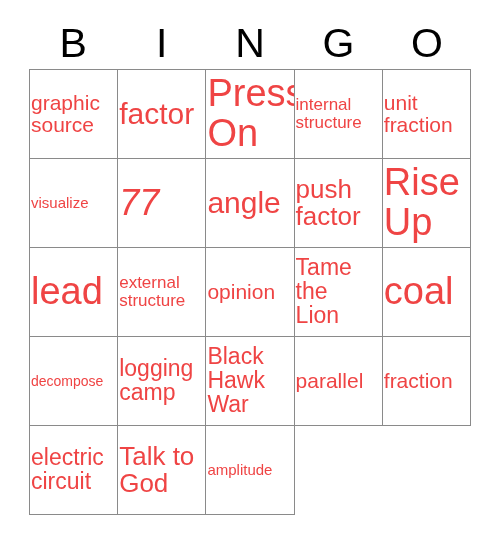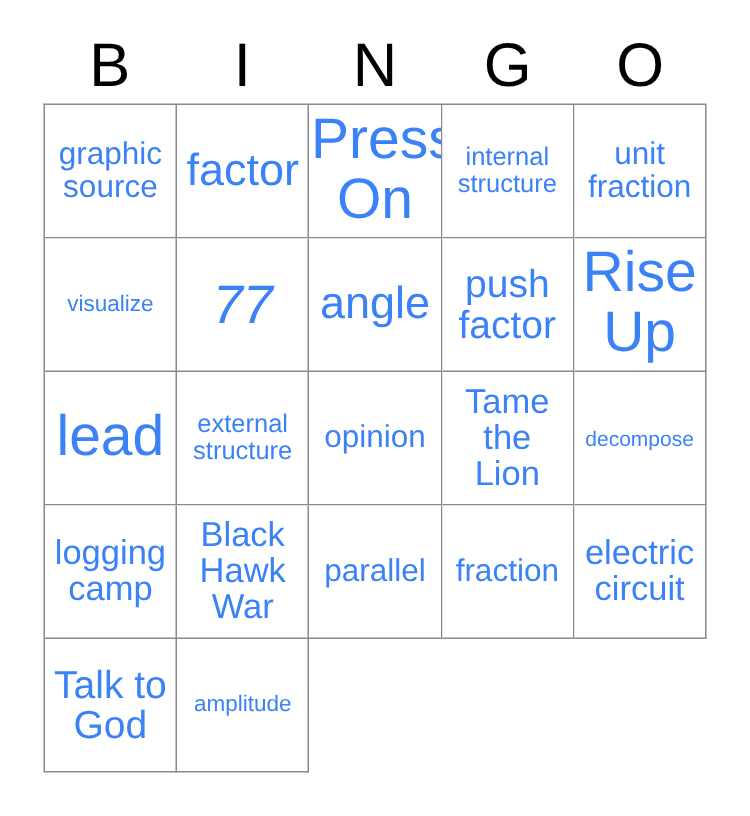--- a/index.html
+++ b/index.html
@@ -67,23 +67,22 @@
     display: flex;
     align-items: center;
     justify-content: center;
     padding: 0 1px;
     overflow: hidden;
     background: #ffffff;
   }
   .cell-text {
     display: block;
     width: 100%;
-    text-align: center;
     line-height: 1.04;
-    color: #3b82f6;
+    color: #ef4444;
     white-space: pre-line;
     word-break: normal;
     user-select: none;
   }
 
   
   .fs-xs   { font-size: 14px; }
   .fs-s    { font-size: 15px; }
   .fs-sm   { font-size: 17px; }
   .fs-m    { font-size: 19px; }
@@ -153,20 +152,23 @@
       </div>
       <div class="bingo-cell">
         <span class="cell-text fs-ml">opinion</span>
       </div>
       <div class="bingo-cell">
         <span class="cell-text fs-l">Tame
 the
 Lion</span>
       </div>
       <div class="bingo-cell">
+        <span class="cell-text fs-3xl">coal</span>
+      </div>
+      <div class="bingo-cell">
         <span class="cell-text fs-xs">decompose</span>
       </div>
       <div class="bingo-cell">
         <span class="cell-text fs-l">logging
 camp</span>
       </div>
       <div class="bingo-cell">
         <span class="cell-text fs-l">Black
 Hawk
 War</span>

